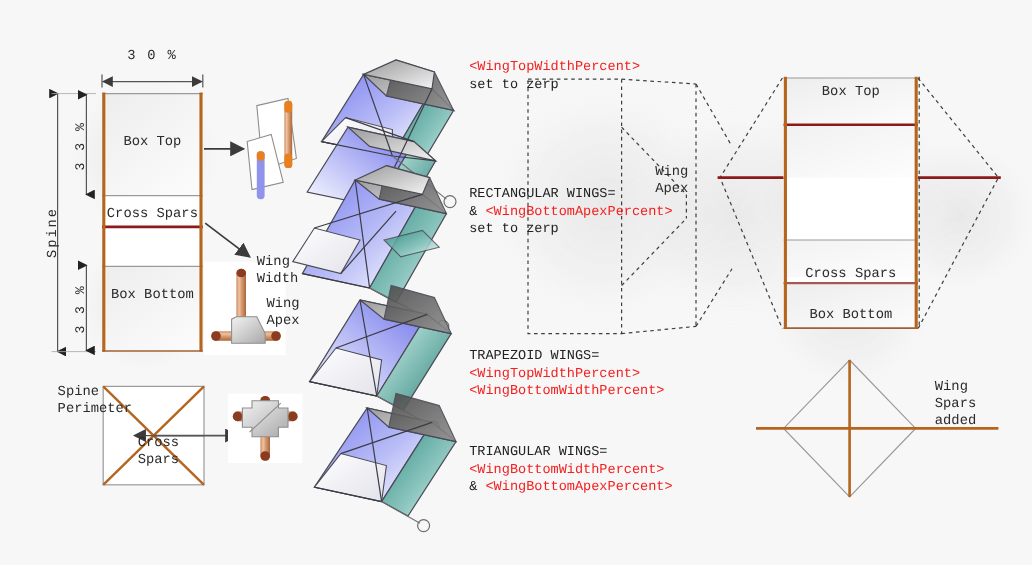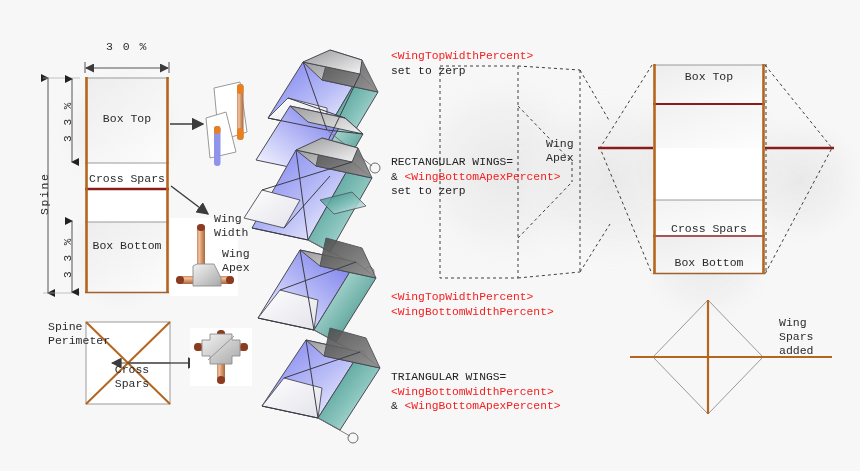--- a/index.html
+++ b/index.html
@@ -343,20 +343,21 @@
   <div class="spec" style="left:391px;top:49px;">
       <div><span class="tag">&lt;WingTopWidthPercent&gt;</span></div>
       <div><span>set to zerp</span></div>
     </div>
   <div class="spec" style="left:391px;top:155px;">
       <div>RECTANGULAR WINGS=</div>
       <div><span>&amp; </span><span class="tag">&lt;WingBottomApexPercent&gt;</span></div>
       <div><span>set to zerp</span></div>
     </div>
   <div class="spec" style="left:391px;top:290px;">
+      <div>TRAPEZOID WINGS=</div>
       <div><span class="tag">&lt;WingTopWidthPercent&gt;</span></div>
       <div><span class="tag">&lt;WingBottomWidthPercent&gt;</span></div>
     </div>
   <div class="spec" style="left:391px;top:370px;">
       <div>TRIANGULAR WINGS=</div>
       <div><span class="tag">&lt;WingBottomWidthPercent&gt;</span></div>
       <div><span>&amp; </span><span class="tag">&lt;WingBottomApexPercent&gt;</span></div>
     </div>
 
   <div class="lbl" style="left:546px;top:137px;">Wing

